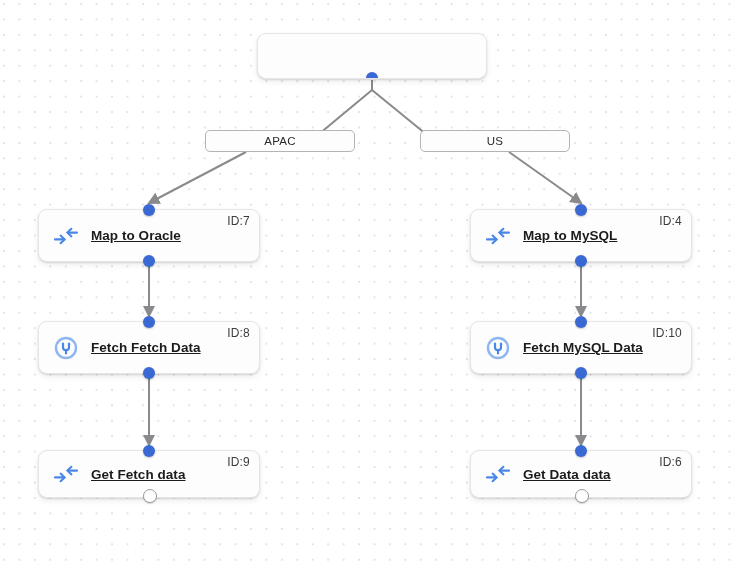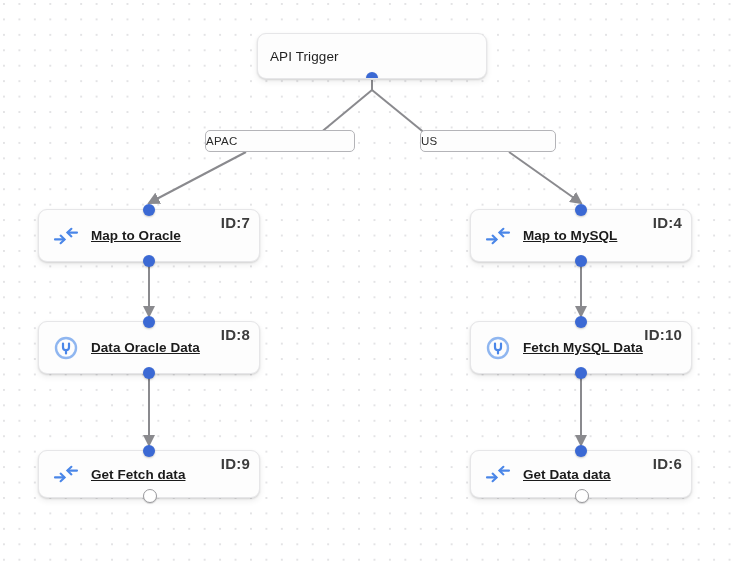--- a/index.html
+++ b/index.html
@@ -91,22 +91,22 @@
     font-weight: bold;
     color: #1b1b1b;
     white-space: nowrap;
     letter-spacing: 0.05px;
     text-decoration: underline;
   }
   .node-id {
     position: absolute;
     top: 4px;
     right: 9px;
-    font-size: 15px;
-    font-weight: bold;
+    font-size: 12px;
+    font-weight: normal;
     color: #3c3c3c;
     letter-spacing: 0.2px;
   }
 
   
   .port {
     position: absolute;
     width: 12px;
     height: 12px;
     border-radius: 50%;
@@ -125,20 +125,21 @@
   
   .branch-label {
     position: absolute;
     box-sizing: border-box;
     height: 22px;
     background: #fdfdfd;
     border: 1px solid #b4b4b8;
     border-radius: 5px;
     display: flex;
     align-items: center;
+    justify-content: center;
     font-size: 11.5px;
     color: #2a2a2a;
     letter-spacing: 0.3px;
   }
 </style>
 </head>
 <body>
 
 <div id="canvas">
 
@@ -163,28 +164,27 @@
 
       <path d="M 149 262 L 149 316" marker-end="url(#arrow)"></path>
       <path d="M 149 374 L 149 445" marker-end="url(#arrow)"></path>
 
       <path d="M 581 262 L 581 316" marker-end="url(#arrow)"></path>
       <path d="M 581 374 L 581 445" marker-end="url(#arrow)"></path>
     </g>
   </svg>
 
   <div class="node trigger" style="left:257px; top:33px; width:230px; height:46px;">
-    <div class="trigger-label">API Trigger</div>
     <div class="port out" style="left:114px; margin-left:-6px;"></div>
   </div>
 
   <div class="branch-label" style="left:205px; top:130px; width:150px;">
     <span>APAC</span>
   </div>
-  <div class="branch-label" style="left:420px; top:130px; width:136px;">
+  <div class="branch-label" style="left:420px; top:130px; width:150px;">
     <span>US</span>
   </div>
 
   <div class="node step" style="left:38px; top:209px; width:222px; height:53px;">
     <div class="node-icon">
       <svg width="26" height="18" viewBox="0 0 26 18">
         <g stroke="#4a86e8" stroke-width="2.1" fill="none" stroke-linecap="round">
           <path d="M 2 12.4 L 11 12.4"></path>
           <path d="M 7.6 8.6 L 11.6 12.4 L 7.6 16.2"></path>
           <path d="M 24 5.6 L 15 5.6"></path>
@@ -199,21 +199,21 @@
   </div>
 
   <div class="node step" style="left:38px; top:321px; width:222px; height:53px;">
     <div class="node-icon">
       <svg width="24" height="24" viewBox="0 0 24 24">
         <circle cx="12" cy="12" r="10" fill="none" stroke="#8fb6f0" stroke-width="2.4"></circle>
         <path d="M 9 7.5 L 9 11.2 A 3 3 0 0 0 15 11.2 L 15 7.5" fill="none" stroke="#4a86e8" stroke-width="2.2" stroke-linecap="round"></path>
         <path d="M 12 14.2 L 12 17.4" stroke="#4a86e8" stroke-width="2.2" stroke-linecap="round"></path>
       </svg>
     </div>
-    <div class="node-title">Data Oracle Data</div>
+    <div class="node-title">Fetch Fetch Data</div>
     <div class="node-id">ID:8</div>
     <div class="port in" style="margin-left:-6px;"></div>
     <div class="port out" style="margin-left:-6px;"></div>
   </div>
 
   <div class="node step" style="left:38px; top:450px; width:222px; height:48px;">
     <div class="node-icon">
       <svg width="26" height="18" viewBox="0 0 26 18">
         <g stroke="#4a86e8" stroke-width="2.1" fill="none" stroke-linecap="round">
           <path d="M 2 12.4 L 11 12.4"></path>

